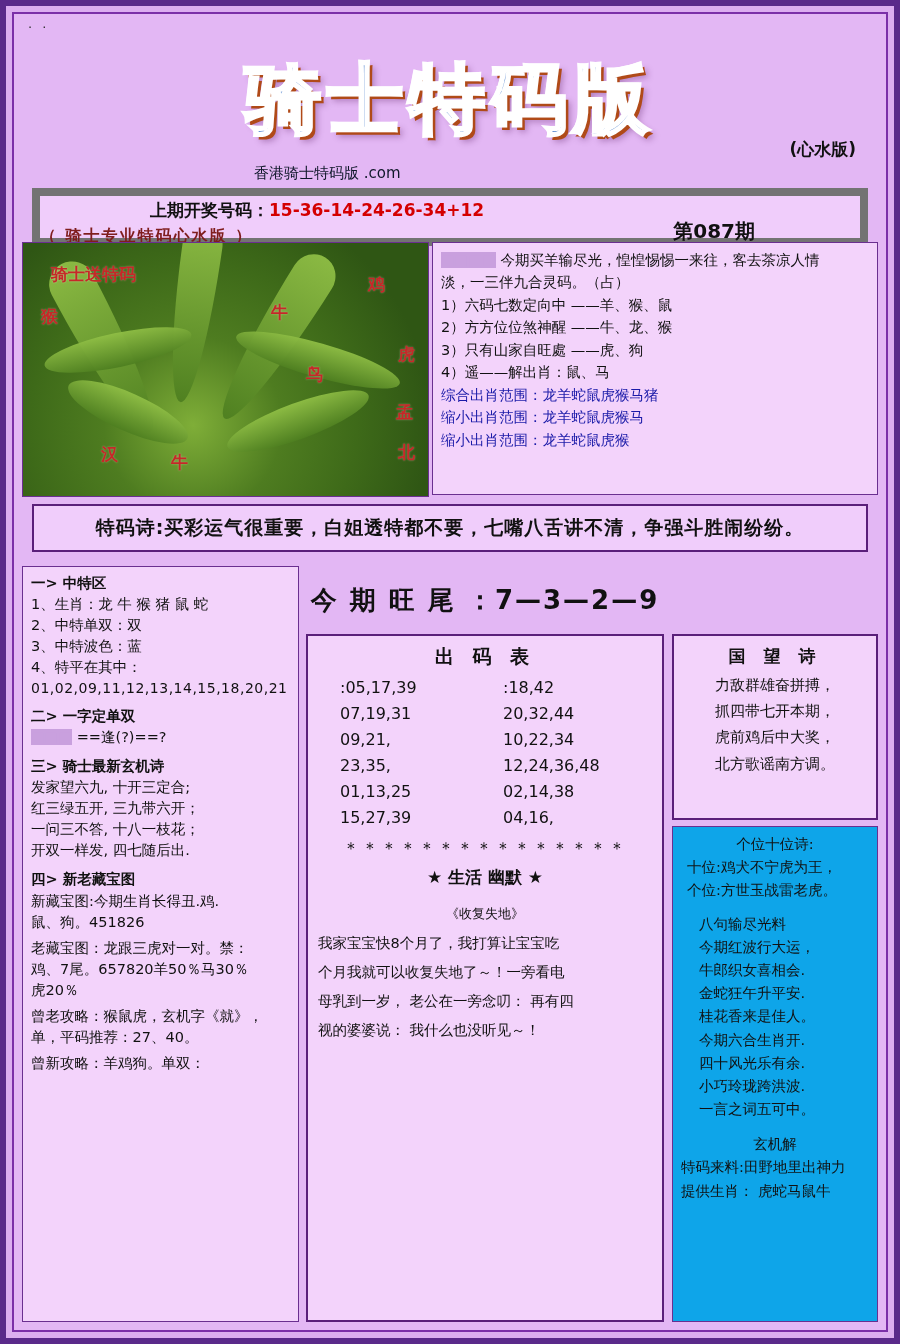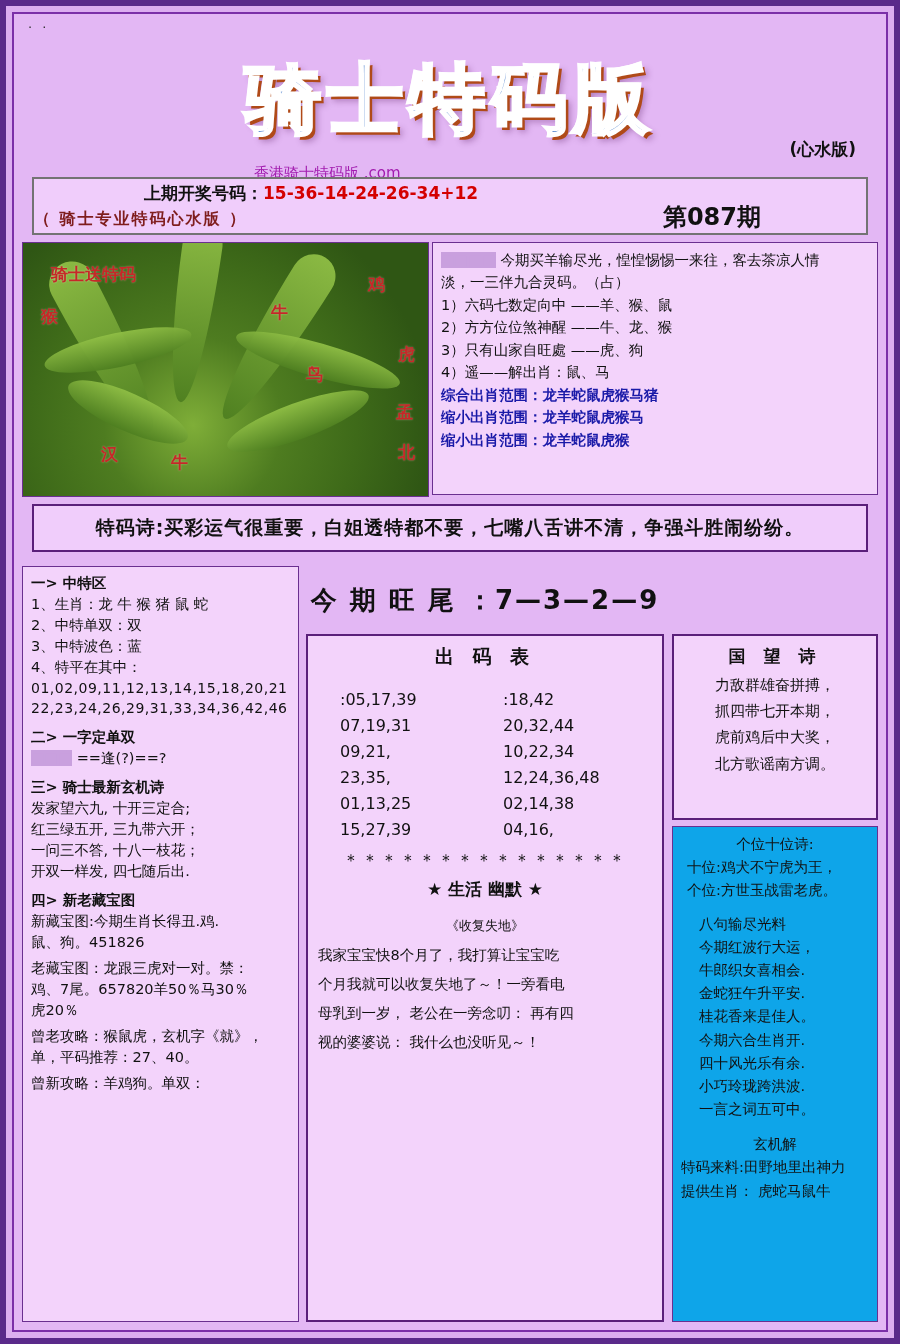--- a/index.html
+++ b/index.html
@@ -56,42 +56,42 @@
     line-height: 110px;
   }
   .sub-right {
     position: absolute;
     right: 30px; top: 124px;
     font-size: 17px; font-weight: bold; color: #111;
   }
   .ghost-line {
     position: absolute;
     left: 240px; top: 150px;
-    font-size: 15px; color: #a21caf;
+    font-size: 15px; color: #0f172a;
   }
   
   .banner {
     position: absolute;
-    left: 18px; right: 18px; top: 163px;
+    left: 18px; right: 18px; top: 174px;
     height: 58px;
     background: #f0cdfb;
-    border: 2px solid #737373;
+    border: 8px solid #737373;
     box-sizing: border-box;
   }
   .banner .prev {
     position: absolute;
     left: 110px; top: 3px;
     font-size: 17px; font-weight: bold;
     color: #d40000;
   }
   .banner .prev .lbl { color: #111; }
   .banner .issue {
     position: absolute;
     right: 105px; top: 22px;
-    font-size: 24px; font-weight: bold; color: #111;
+    font-size: 20px; font-weight: bold; color: #111;
   }
   .banner .center {
     position: absolute;
     left: 0; right: 0; top: 30px;
     font-size: 16px; font-weight: bold; color: #7f1d1d;
     letter-spacing: 2px;
   }
   
   .photo {
     position: absolute;
@@ -124,21 +124,21 @@
     border: 1px solid #6a2f90;
     box-sizing: border-box;
     padding: 6px 8px;
     font-size: 14.5px;
     color: #111;
     line-height: 1.55;
   }
   .forecast .hilite { background: #c9a0de; color: #c9a0de; }
   .forecast .sum {
     color: #1a1aa8;
-    font-weight: bold;
+    font-weight: normal;
   }
   
   .poem-bar {
     position: absolute;
     left: 18px; right: 18px; top: 490px;
     height: 48px;
     background: #f0cdfb;
     border: 2px solid #5a1f7a;
     box-sizing: border-box;
     display: flex; align-items: center; justify-content: center;
@@ -184,21 +184,21 @@
     border: 2px solid #5a1f7a;
     box-sizing: border-box;
     padding: 8px 10px;
     font-size: 15px; color: #111;
     overflow: hidden;
   }
   .outcode .oc-title {
     text-align: center;
     font-size: 19px; font-weight: bold;
     letter-spacing: 6px;
-    margin-bottom: 20px;
+    margin-bottom: 8px;
   }
   .oc-row { display: flex; margin: 7px 0; font-size: 16px; }
   .oc-row .a { width: 50%; padding-left: 22px; box-sizing: border-box;}
   .oc-row .b { width: 50%; padding-left: 18px; box-sizing: border-box;}
   .stars {
     text-align: center; font-size: 17px; letter-spacing: 2px;
     margin: 10px 0 6px;
   }
   .humor-title {
     text-align: center; font-size: 17px; font-weight: bold;
@@ -292,21 +292,20 @@
 
     <div class="poem-bar">特码诗:买彩运气很重要，白姐透特都不要，七嘴八舌讲不清，争强斗胜闹纷纷。</div>
 
     <div class="col-left">
       <div class="hdr">一&gt; 中特区</div>
       <div>1、生肖：龙 牛 猴 猪 鼠 蛇</div>
       <div>2、中特单双：双</div>
       <div>3、中特波色：蓝</div>
       <div>4、特平在其中：</div>
       <div class="nums">01,02,09,11,12,13,14,15,18,20,21</div>
-      <div class="nums">22,23,24,26,29,31,33,34,36,42,46</div>
       <div class="gap"></div>
       <div class="hdr">二&gt; 一字定单双</div>
       <div><span class="blk">■■■</span> <span>==逢(?)==?</span></div>
       <div class="gap"></div>
       <div class="hdr">三&gt; 骑士最新玄机诗</div>
       <div>发家望六九, 十开三定合;</div>
       <div>红三绿五开, 三九带六开；</div>
       <div>一问三不答, 十八一枝花；</div>
       <div>开双一样发, 四七随后出.</div>
       <div class="gap"></div>

